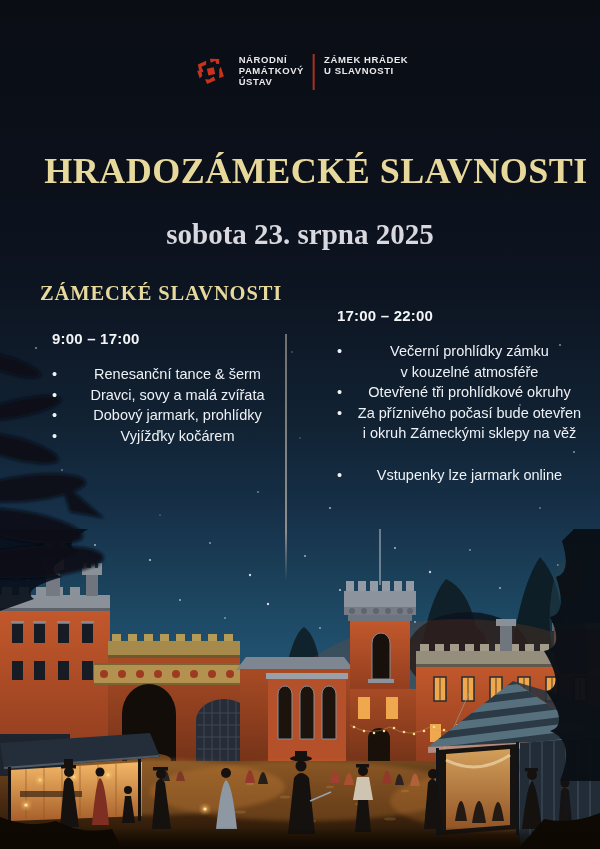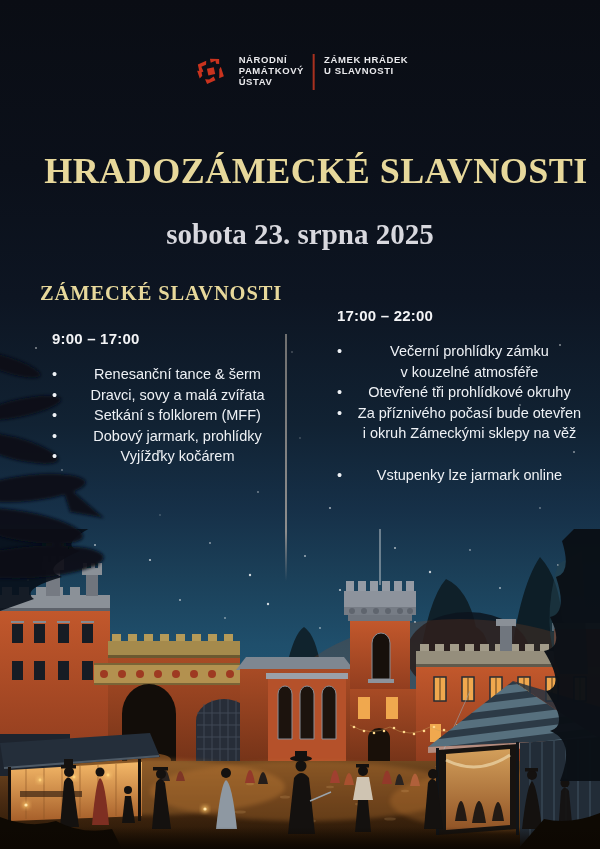--- a/index.html
+++ b/index.html
@@ -524,21 +524,20 @@
 
   <h1 class="title">HRADOZÁMECKÉ SLAVNOSTI</h1>
   <div class="date">sobota 23. srpna 2025</div>
 
   <section class="col col-left">
     <h2>ZÁMECKÉ SLAVNOSTI</h2>
     <div class="time">9:00 – 17:00</div>
     <ul class="items">
       <li class="item">Renesanční tance &amp; šerm</li>
       <li class="item">Dravci, sovy a malá zvířata</li>
-      <li class="item">Setkání s folklorem (MFF)</li>
       <li class="item">Dobový jarmark, prohlídky</li>
       <li class="item">Vyjížďky kočárem</li>
     </ul>
   </section>
 
   <div class="divider"></div>
 
   <section class="col col-right">
     <div class="time">17:00 – 22:00</div>
     <ul class="items">

